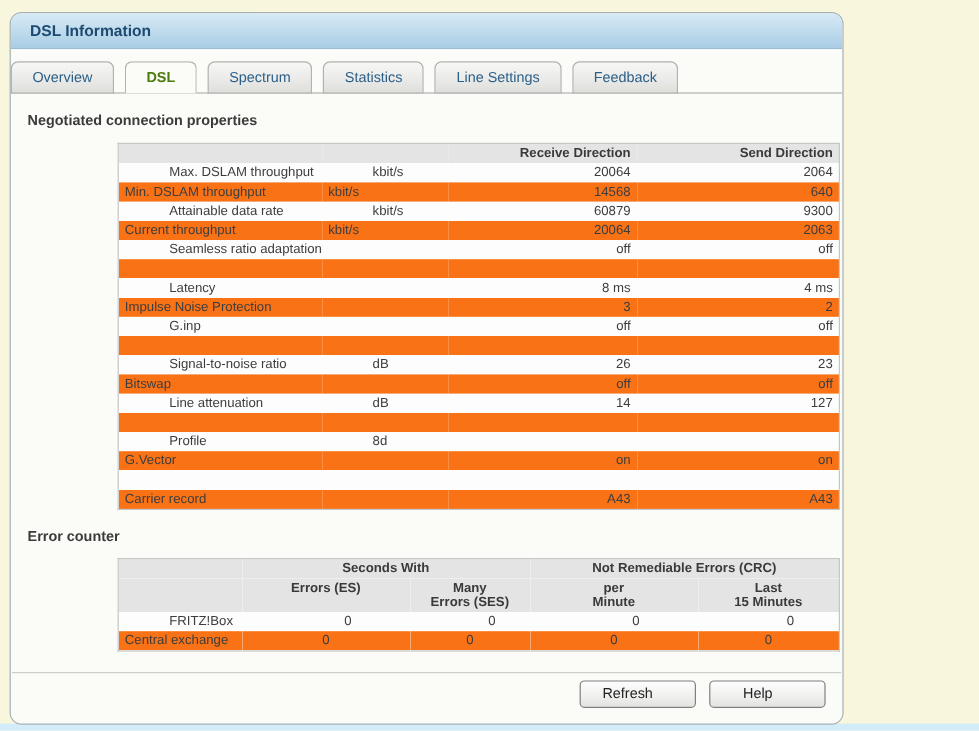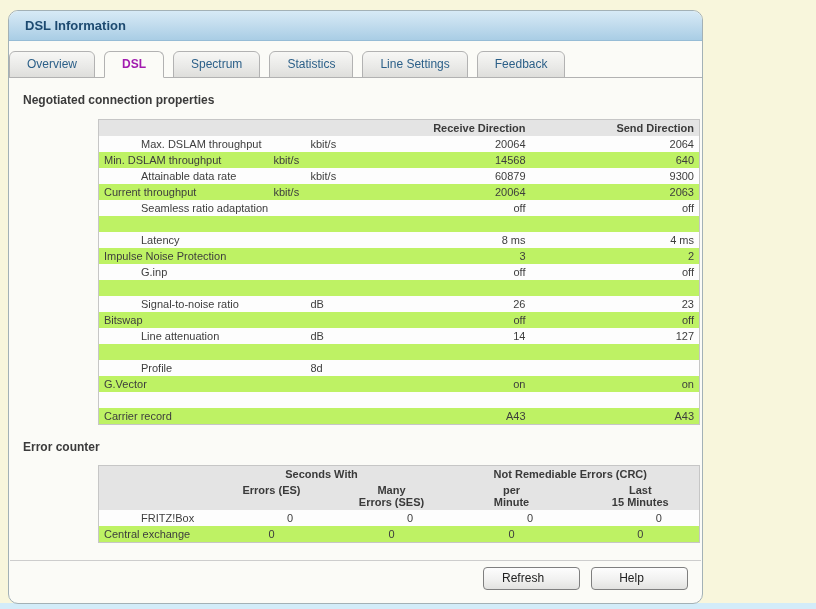--- a/index.html
+++ b/index.html
@@ -50,21 +50,21 @@
     color: #2b5f88;
     background: linear-gradient(to bottom, #f7f7f5 0%, #e9e9e7 60%, #dededb 100%);
     border: 1px solid #b2b2b2;
     border-radius: 6px 6px 0 0;
     cursor: pointer;
     white-space: nowrap;
   }
   .tab.active {
     background: #fbfbf7;
     border-bottom-color: #fbfbf7;
-    color: #a21caf;
+    color: #4d7c0f;
     font-weight: bold;
   }
   .section-heading {
     font-size: 12px;
     font-weight: bold;
     color: #3b3b3b;
     margin: 15px 0 0 14px;
   }
   table {
     border-collapse: collapse;
@@ -80,21 +80,21 @@
     height: 16px;
     line-height: 12px;
     overflow: hidden;
     white-space: nowrap;
     font-weight: normal;
     text-align: left;
   }
   thead th { background: #e4e4e4; font-weight: bold; color: #3a3a3a; }
   .num { text-align: right; }
   .ctr { text-align: center; }
-  tr.alt td { background: #bef264; }
+  tr.alt td { background: #f97316; }
   tr:not(.alt) td { background: #fdfdfd; padding-left: 42px; }
   .err-table .grp { text-align: center; }
   .err-table .sub { text-align: center; vertical-align: top; white-space: pre-line; }
   .footer {
     position: absolute;
     left: 1px; right: 1px; bottom: 13px;
     border-top: 1px solid #cdcdcd;
     padding: 6px 13px 0 0;
     text-align: right;
   }

